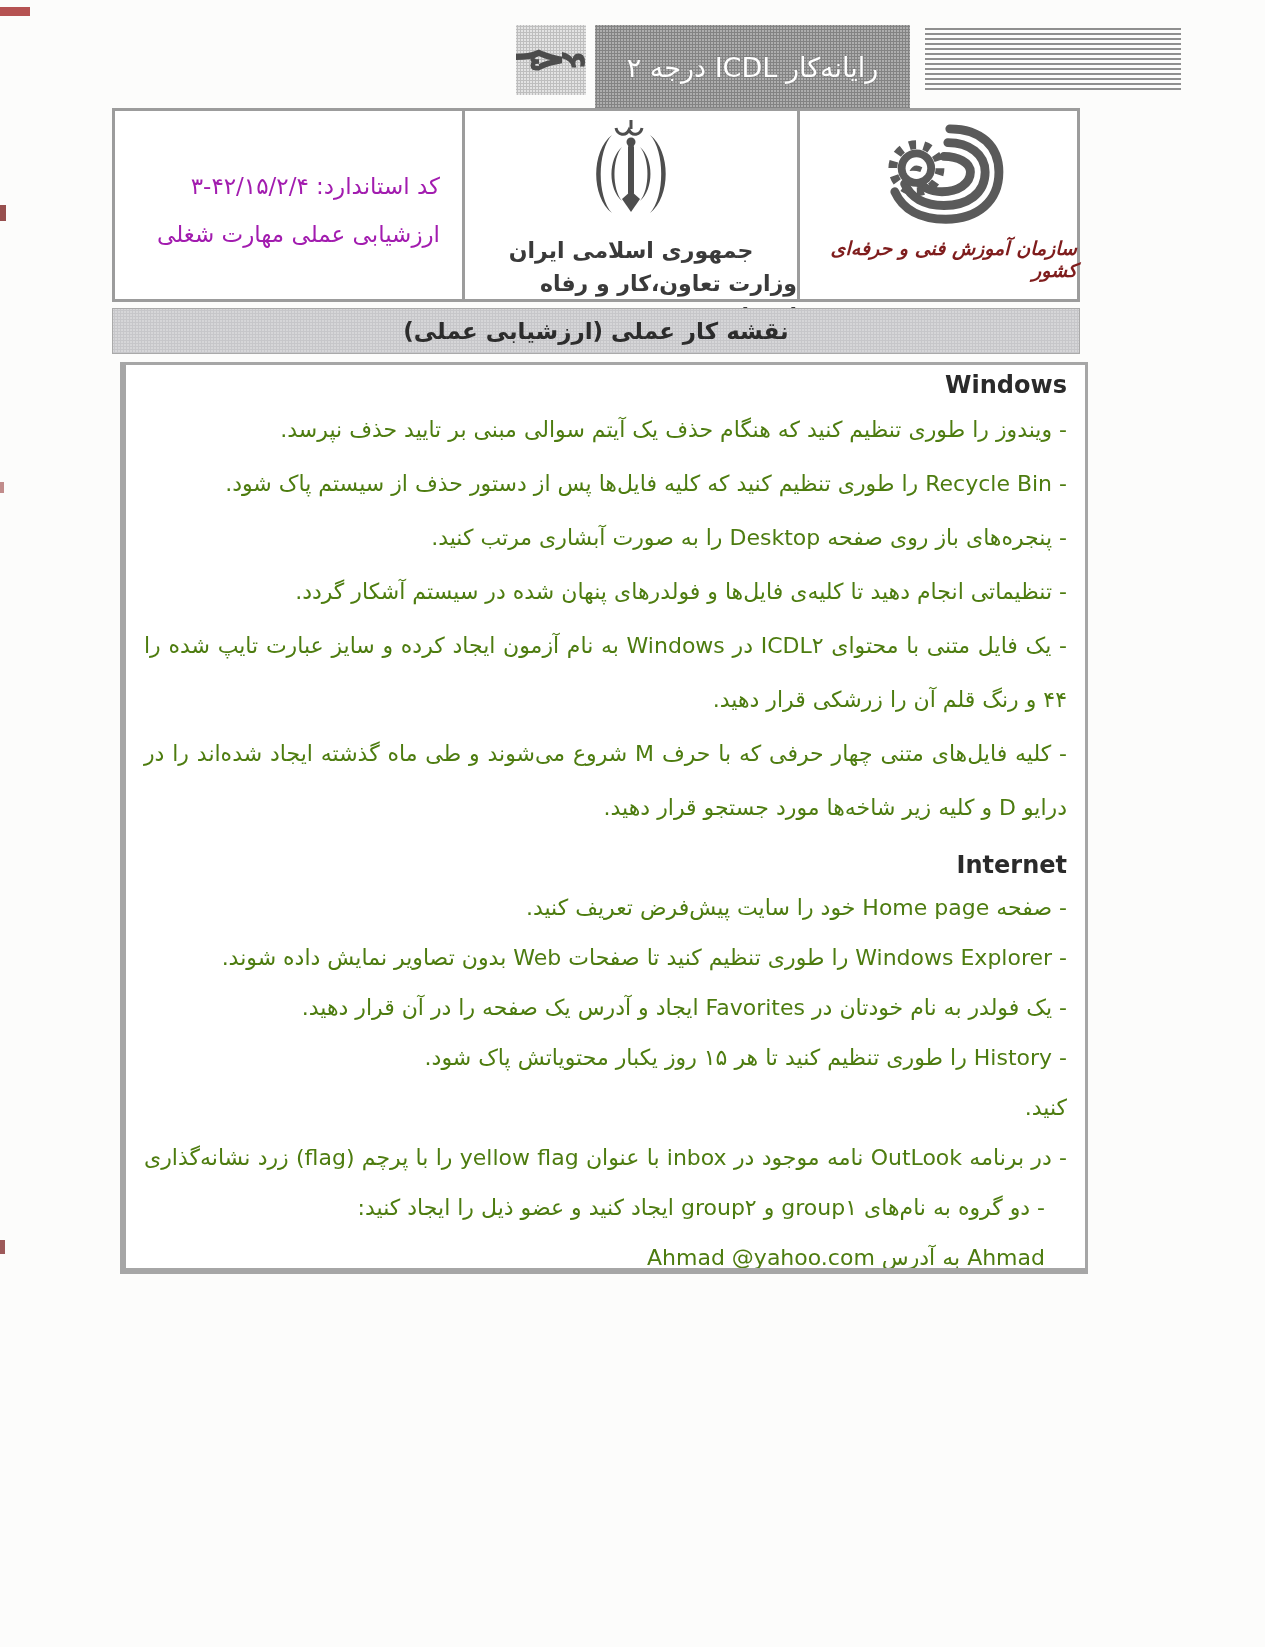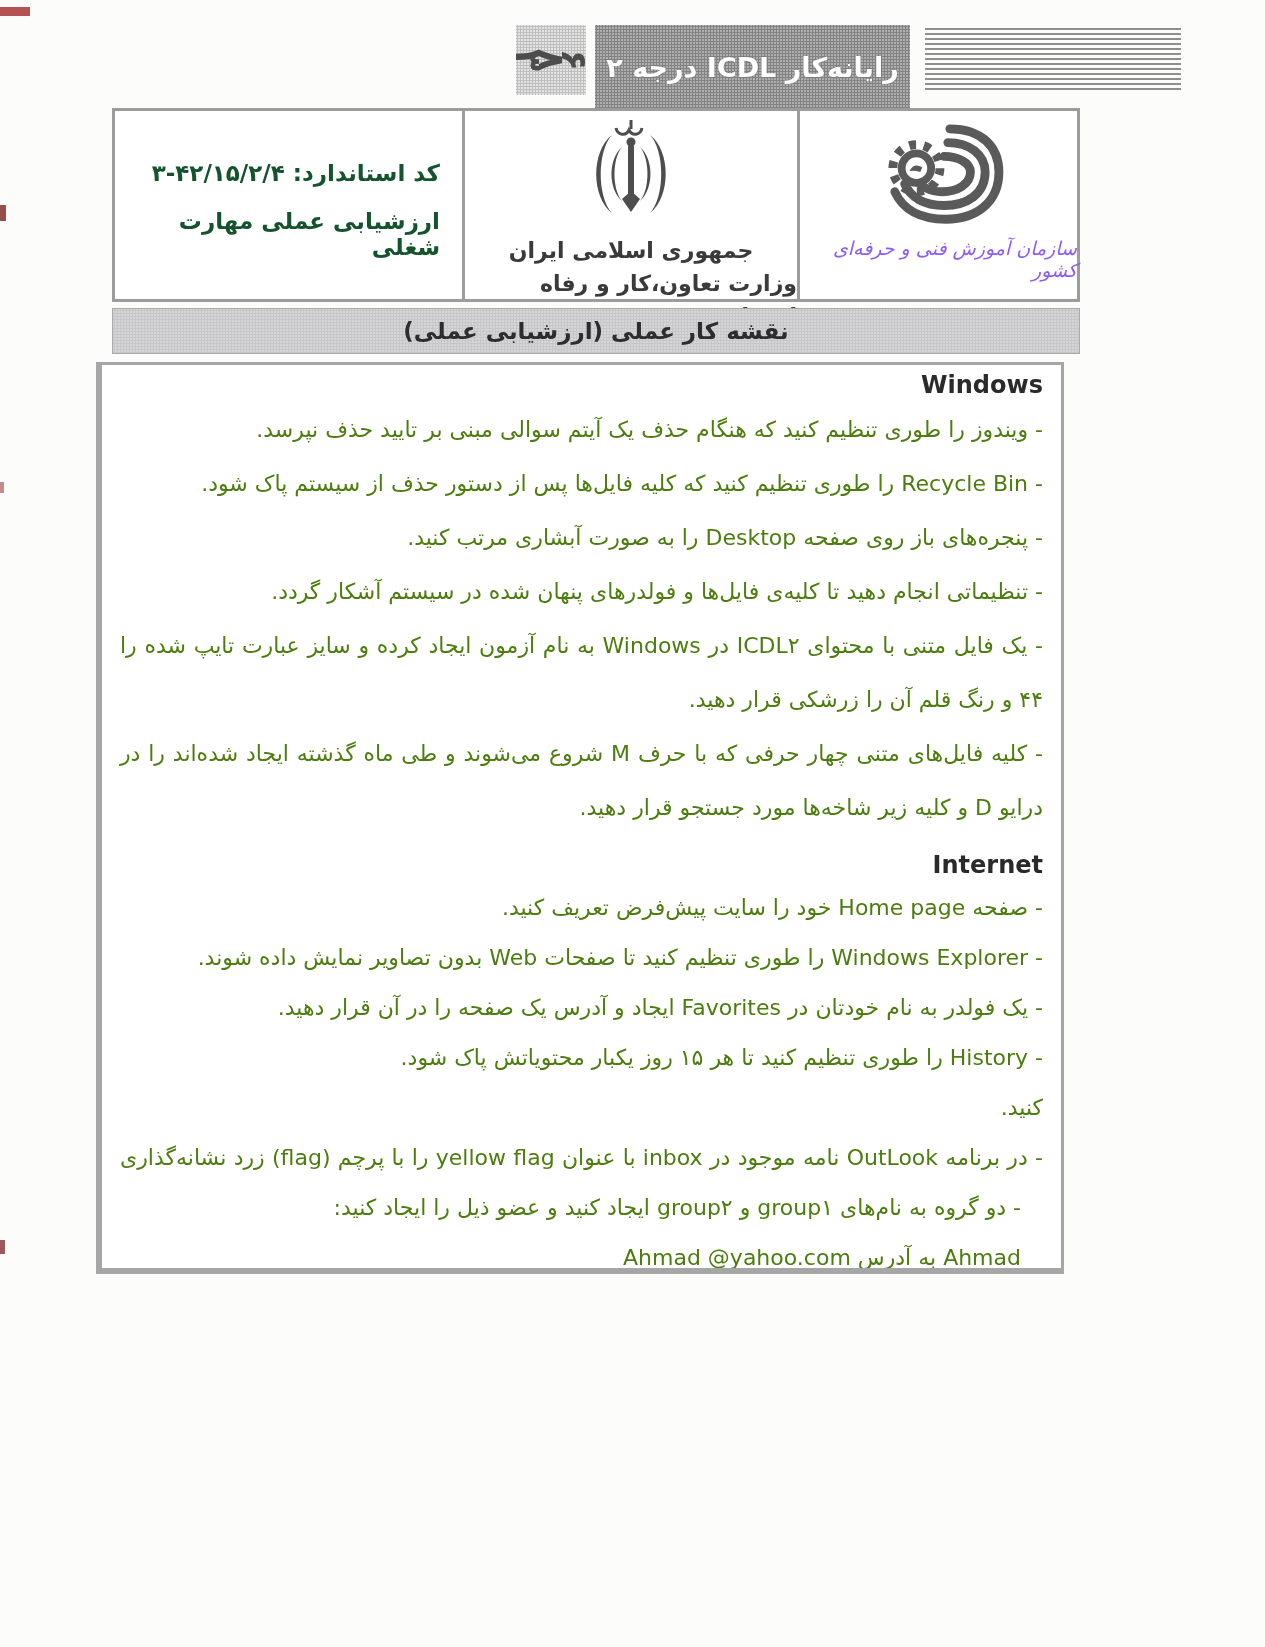--- a/index.html
+++ b/index.html
@@ -20,57 +20,57 @@
   .num-box span{
     display:inline-block; transform:rotate(90deg);
     font-size:36px; font-weight:bold; color:#4c4c4c; line-height:1;
   }
   .top-bar{
     position:absolute; left:595px; top:25px; width:315px; height:84px;
     background-color:#aeaeae;
     background-image:radial-gradient(circle, rgba(88,88,88,.5) 1px, transparent 1.3px);
     background-size:3px 3px;
     display:flex; align-items:center; justify-content:center;
-    color:#ffffff; font-weight:bold; font-size:27px;
+    color:#ffffff; font-weight:normal; font-size:27px;
     text-shadow:0 0 2px rgba(90,90,90,.6);
   }
   .stripes{
     position:absolute; left:925px; top:28px; width:256px; height:64px;
     background:repeating-linear-gradient(180deg,#8f8f8f 0 2px, transparent 2px 5px);
   }
   
   .header-table{
     position:absolute; left:112px; top:108px; width:968px; height:194px;
     border:3px solid #9c9c9c; background:#fff;
     display:flex; box-sizing:border-box;
   }
   .cell{box-sizing:border-box;}
   .cell-org{width:280px; border-left:3px solid #9c9c9c; display:flex; flex-direction:column; align-items:center; padding-top:10px;}
   .cell-gov{width:335px; border-left:3px solid #9c9c9c; display:flex; flex-direction:column; align-items:center; padding-top:8px;}
   .cell-code{flex:1; display:flex; flex-direction:column; justify-content:center; gap:22px; padding:10px 22px 0 10px;}
   .org-name{
-    margin-top:6px; font-family:"DejaVu Serif", serif; font-style:italic; font-weight:normal;
-    font-size:19px; color:#8b5cf6;
+    margin-top:6px; font-family:"DejaVu Serif", serif; font-style:italic; font-weight:bold;
+    font-size:19px; color:#7f1d1d;
   }
   .gov-line{font-weight:bold; font-size:22px; color:#3a3a3a; line-height:33px;}
-  .code-line{font-weight:bold; font-size:23px; color:#14532d; text-align:right;}
+  .code-line{font-weight:normal; font-size:23px; color:#a21caf; text-align:right;}
   .ltr-run{direction:ltr; unicode-bidi:embed;}
   
   .banner{
     position:absolute; left:112px; top:308px; width:968px; height:46px;
     background-color:#d6d6d8;
     background-image:radial-gradient(circle, rgba(130,130,135,.18) 1px, transparent 1.3px);
     background-size:3px 3px;
     border:1px solid #a9a9a9; box-sizing:border-box;
     display:flex; align-items:center; justify-content:center;
     font-weight:bold; font-size:23px; color:#2c2c2c;text-align:center;
   }
   
   .main-box{
-    position:absolute; left:96px; top:362px; width:968px; height:912px;
+    position:absolute; left:120px; top:362px; width:968px; height:912px;
     box-sizing:border-box; background:#fff;
     border-top:3px solid #a6a6a6; border-right:3px solid #a6a6a6;
     border-left:6px solid #a6a6a6; border-bottom:6px solid #a6a6a6;
     padding:2px 18px 0 18px; overflow:hidden;
   }
   .sec-heading{
     height:36px; line-height:36px; font-weight:bold; font-size:24px;
     color:#2a2a2a; text-align:right;
   }
   .body-line{font-size:22px; color:#4d7c0f; text-align:right;}

